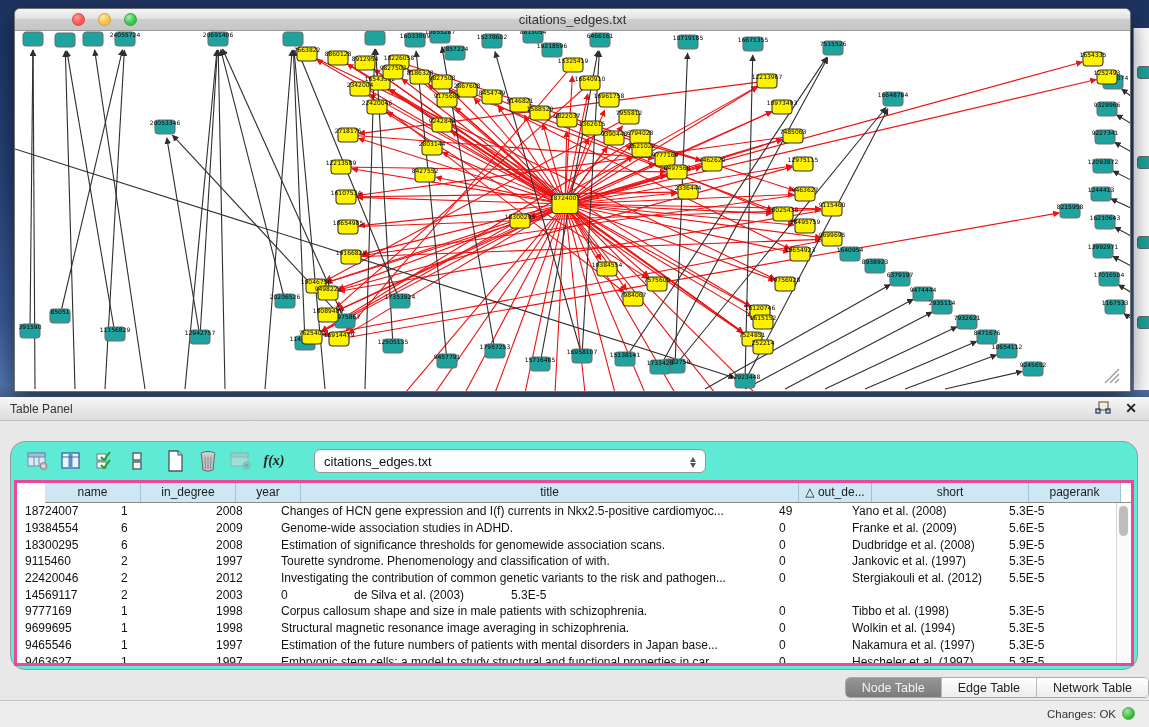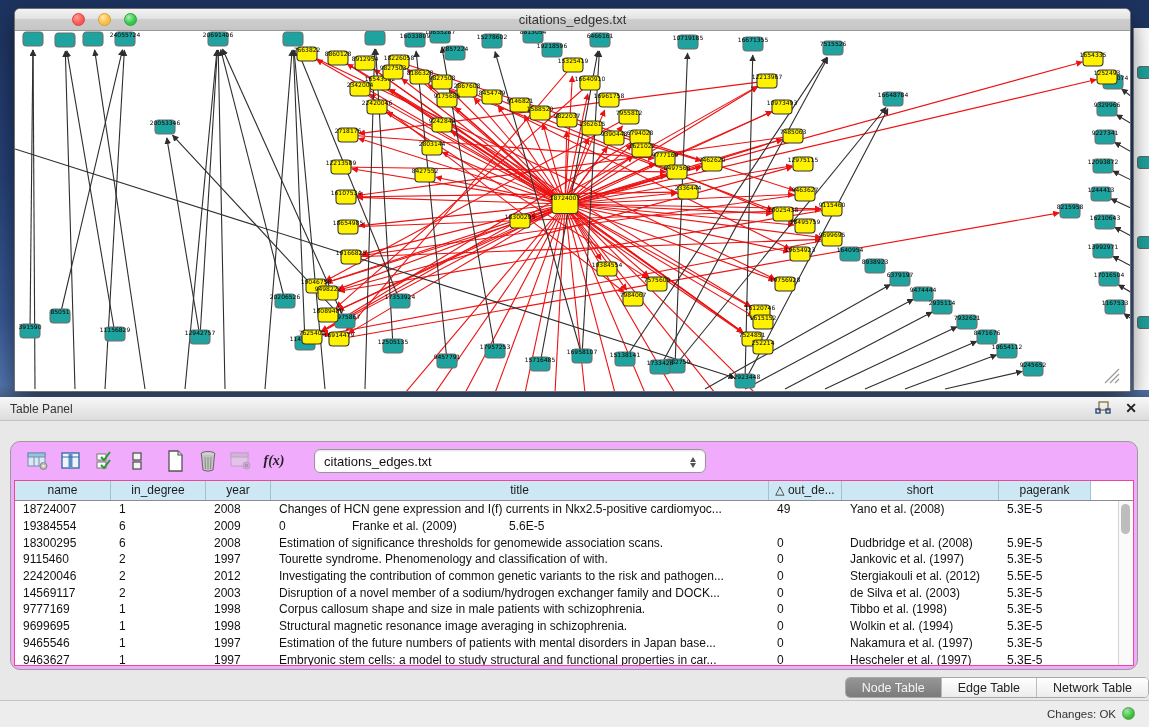--- a/index.html
+++ b/index.html
@@ -30,35 +30,35 @@
 
   
   .table-panel { position:absolute; left:0; top:397px; width:1149px; height:240px; background:#e8e8e8; }
   .panel-header { position:absolute; left:0; top:0; width:1149px; height:24px;
     background:linear-gradient(180deg,#f7f7f7,#dcdcdc); border-bottom:1px solid #c2c2c2; }
   .panel-header .ptitle { position:absolute; left:10px; top:5px; font-size:12px; color:#333; }
   .panel-header .hicons { position:absolute; right:12px; top:3px; display:flex; gap:14px; align-items:center; }
   .close-x { font-size:14px; font-weight:bold; color:#222; line-height:16px; cursor:default; }
 
   .tool-table-box { position:absolute; left:10px; top:44px; width:1128px; height:229px;
-    background:#f0abfc; border:1px solid #9b9b9b; border-radius:10px; }
+    background:#5eead4; border:1px solid #9b9b9b; border-radius:15px; }
   .toolbar { position:absolute; left:0; top:0; height:38px; width:100%; display:flex; align-items:center; padding-left:14px; }
   .tbtn { width:26px; height:26px; display:flex; align-items:center; justify-content:center; margin-right:7px; }
   .tbtn.sp { margin-right:12px; }
   .fx { font-family:"Liberation Serif", serif; font-style:italic; font-weight:bold; font-size:14px; color:#222; }
   .combo { margin-left:20px; width:392px; height:24px; background:#fff; border:1px solid #989898; border-radius:6px;
     position:relative; display:flex; align-items:center; padding-left:9px; font-size:13px; color:#111;
     box-shadow:inset 0 1px 2px rgba(0,0,0,.12); }
   .combo .stepper { position:absolute; right:7px; top:2px; width:10px; height:20px; display:flex; flex-direction:column;
     align-items:center; justify-content:center; gap:1px; color:#444; }
   .combo .stepper i { border-style:solid; display:block; width:0; height:0; }
   .combo .stepper .up { border-width:0 3.5px 5px 3.5px; border-color:transparent transparent #555 transparent; }
   .combo .stepper .dn { border-width:5px 3.5px 0 3.5px; border-color:#555 transparent transparent transparent; }
 
-  .grid { position:absolute; left:3px; right:3px; top:38px; bottom:3px; background:#fff; border:1px solid #ec4899; overflow:hidden; }
+  .grid { position:absolute; left:3px; right:3px; top:38px; bottom:3px; background:#fff; border:3px solid #ec4899; overflow:hidden;padding-left:28px; }
   .grid-header { display:flex; height:20px; background:#cde7f4; border-bottom:1px solid #8c8c8c; }
   .gh-cell { font-size:12px; color:#1c1c1c; text-align:center; line-height:19px; border-right:1px solid #9fc3d6;
     overflow:hidden; white-space:nowrap; flex:none; }
   .gh-cell.filler { background:#fff; border-right:none; flex:1; }
   .grid-body { position:absolute; left:0; right:15px; top:20px; bottom:0; }
   .g-row { display:flex; height:16.7px; align-items:center; }
   .g-cell { font-size:12px; color:#111; padding-left:8px; white-space:nowrap; overflow:hidden; flex:none; }
   .vscroll { position:absolute; right:0; top:20px; bottom:0; width:15px; background:#fafafa; border-left:1px solid #d4d4d4; }
   .vthumb { position:absolute; left:2px; top:3px; width:9px; height:30px; background:#bdbdbd; border-radius:5px; }
 
@@ -839,20 +839,21 @@
               <div class="g-cell" style="width: 65px;">2008</div>
               <div class="g-cell" style="width: 498px;">Changes of HCN gene expression and I(f) currents in Nkx2.5-positive cardiomyoc...</div>
               <div class="g-cell" style="width: 73px;">49</div>
               <div class="g-cell" style="width: 157px;">Yano et al. (2008)</div>
               <div class="g-cell" style="width: 92px;">5.3E-5</div>
             </div>
             <div class="g-row">
               <div class="g-cell" style="width: 96px;">19384554</div>
               <div class="g-cell" style="width: 95px;">6</div>
               <div class="g-cell" style="width: 65px;">2009</div>
+              <div class="g-cell" style="width: 498px;">Genome-wide association studies in ADHD.</div>
               <div class="g-cell" style="width: 73px;">0</div>
               <div class="g-cell" style="width: 157px;">Franke et al. (2009)</div>
               <div class="g-cell" style="width: 92px;">5.6E-5</div>
             </div>
             <div class="g-row">
               <div class="g-cell" style="width: 96px;">18300295</div>
               <div class="g-cell" style="width: 95px;">6</div>
               <div class="g-cell" style="width: 65px;">2008</div>
               <div class="g-cell" style="width: 498px;">Estimation of significance thresholds for genomewide association scans.</div>
               <div class="g-cell" style="width: 73px;">0</div>
@@ -874,21 +875,20 @@
               <div class="g-cell" style="width: 65px;">2012</div>
               <div class="g-cell" style="width: 498px;">Investigating the contribution of common genetic variants to the risk and pathogen...</div>
               <div class="g-cell" style="width: 73px;">0</div>
               <div class="g-cell" style="width: 157px;">Stergiakouli et al. (2012)</div>
               <div class="g-cell" style="width: 92px;">5.5E-5</div>
             </div>
             <div class="g-row">
               <div class="g-cell" style="width: 96px;">14569117</div>
               <div class="g-cell" style="width: 95px;">2</div>
               <div class="g-cell" style="width: 65px;">2003</div>
-              <div class="g-cell" style="width: 498px;">Disruption of a novel member of a sodium/hydrogen exchanger family and DOCK...</div>
               <div class="g-cell" style="width: 73px;">0</div>
               <div class="g-cell" style="width: 157px;">de Silva et al. (2003)</div>
               <div class="g-cell" style="width: 92px;">5.3E-5</div>
             </div>
             <div class="g-row">
               <div class="g-cell" style="width: 96px;">9777169</div>
               <div class="g-cell" style="width: 95px;">1</div>
               <div class="g-cell" style="width: 65px;">1998</div>
               <div class="g-cell" style="width: 498px;">Corpus callosum shape and size in male patients with schizophrenia.</div>
               <div class="g-cell" style="width: 73px;">0</div>

